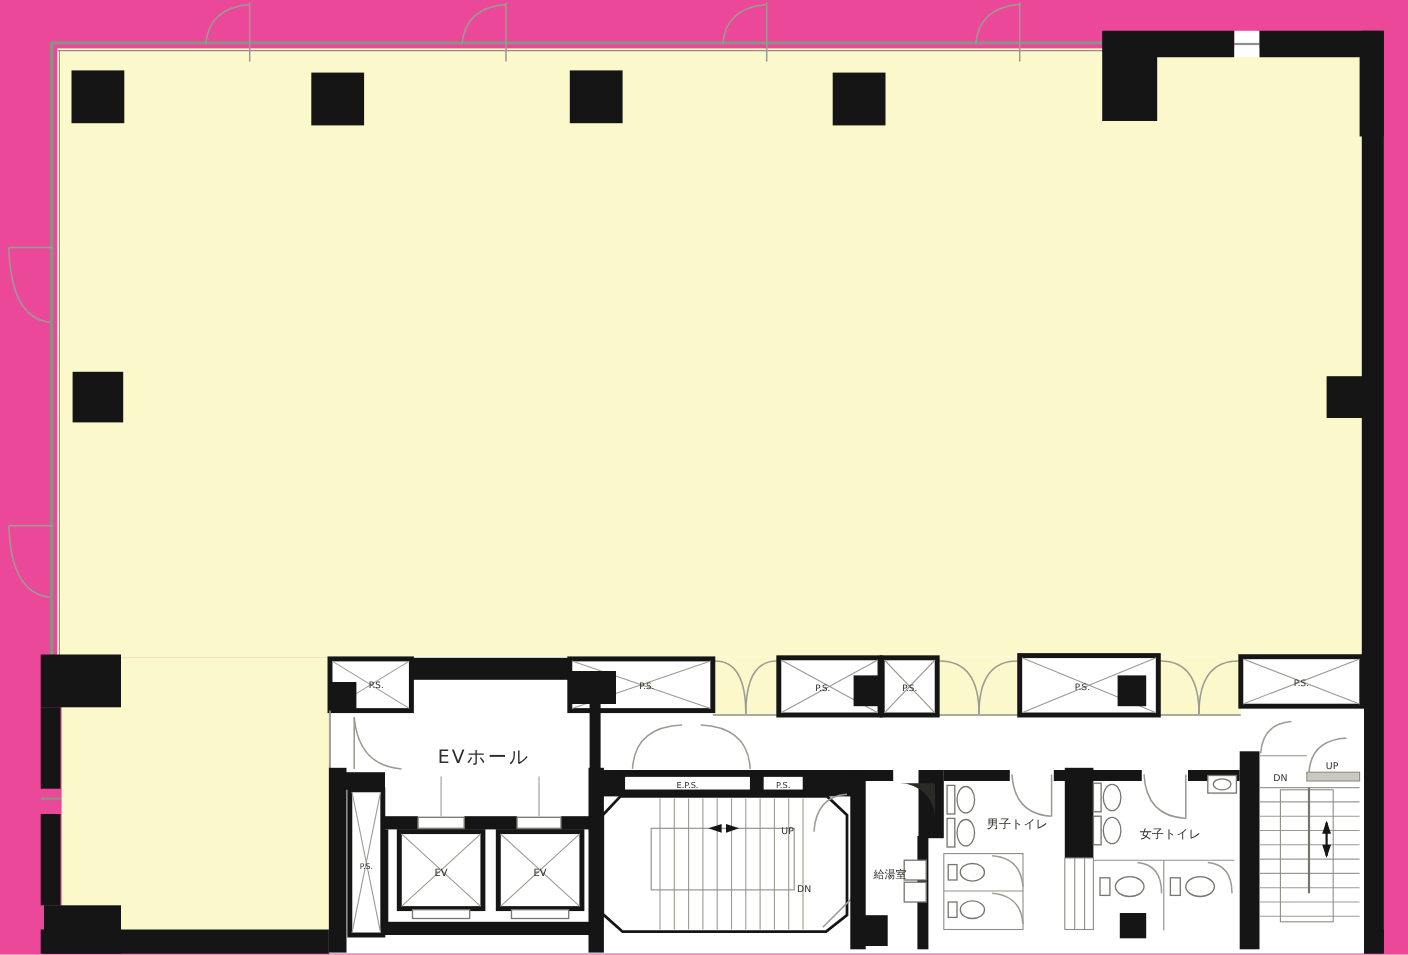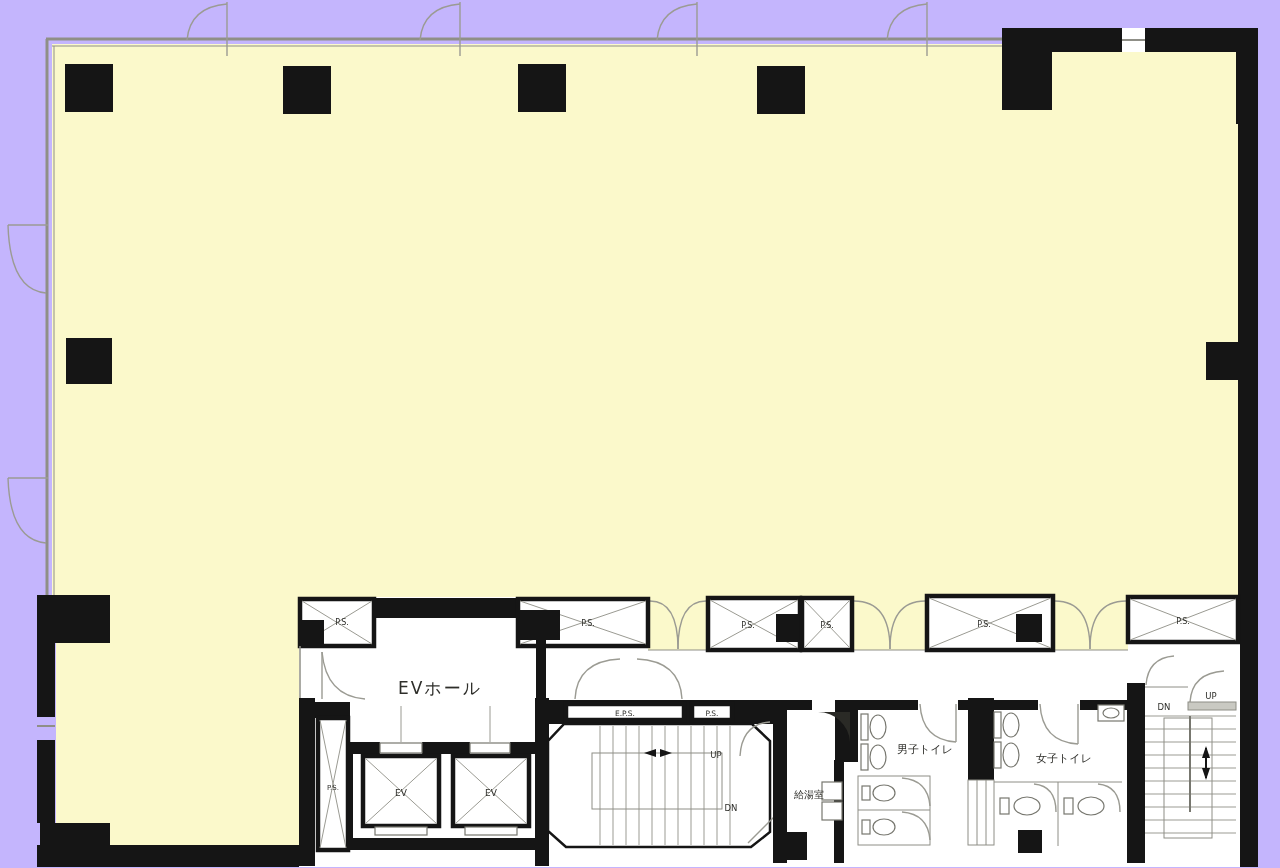--- a/index.html
+++ b/index.html
@@ -1,16 +1,16 @@
 <!DOCTYPE html>
 <html style="--office: #FBF9CB; --wall: #151515; --thin: #8F8F87;"><head>
 <meta charset="utf-8">
 <style>
   html,body{margin:0;padding:0;background:#fff;}
-  .canvas{position:relative;width:1280px;height:868px;background:#c4b5fd;overflow:hidden;}
+  .canvas{position:relative;width:1280px;height:868px;background:#ec4899;overflow:hidden;}
   svg{position:absolute;left:0;top:0;}
   .office{fill:var(--office,#FBF9CB);}
   .wall{fill:var(--wall,#151515);}
   .room{fill:#ffffff;stroke:var(--wall,#151515);}
   .boxw{fill:#ffffff;stroke:var(--wall,#151515);stroke-width:4.5;}
   .cross{stroke:#9a9a92;stroke-width:1;}
   .tline{stroke:var(--thin,#8f8f87);fill:none;}
   .arc{stroke:#9b9b93;fill:none;stroke-width:1.4;}
   .tread{stroke:#9b9b93;stroke-width:1;}
   .guide{fill:none;stroke:#8e8e86;stroke-width:1;}

